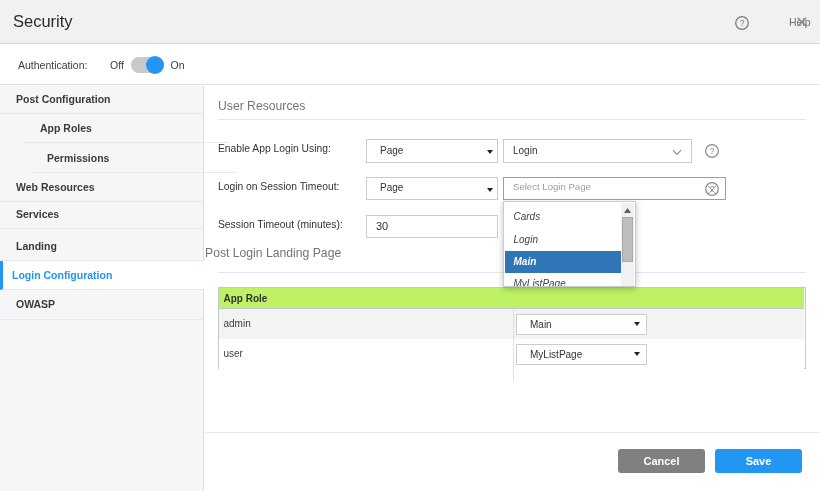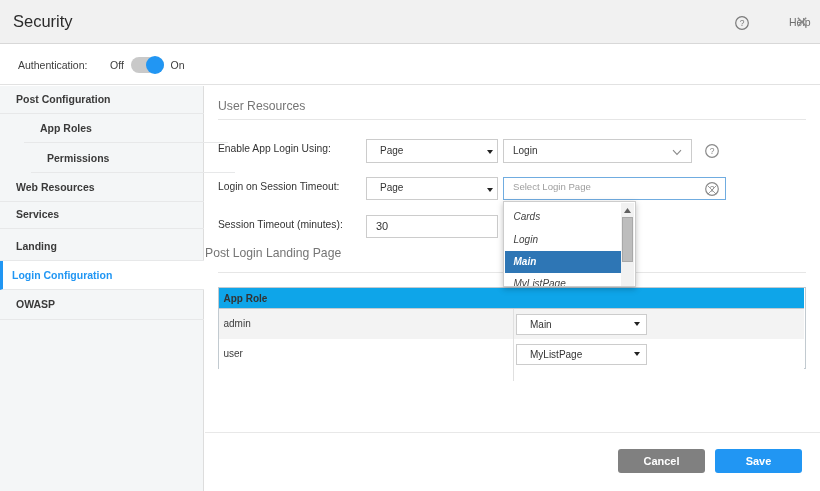--- a/index.html
+++ b/index.html
@@ -33,21 +33,21 @@
   .flabel { font-size:10.3px; color:#333; height:23.5px; line-height:19.5px; }
 
   .selbox { border:1px solid #ccc; background:#fff; font-size:10px; color:#333; }
   .tri { width:0; height:0; border-left:3.2px solid transparent; border-right:3.2px solid transparent; border-top:4.8px solid #222; position:absolute; }
 
   
   .qicon { width:14px; height:14px; }
 
   
   #tbl { left:218px; top:287px; width:588px; height:82px; border:1px solid #c2cad0; background:#fff; }
-  #thead { position:absolute; left:0; top:0; width:585px; height:21px; background:#0ea5e9; border-bottom:1px solid #c2cad0; }
+  #thead { position:absolute; left:0; top:0; width:585px; height:21px; background:#bef264; border-bottom:1px solid #c2cad0; }
   #thead .txt { position:absolute; left:4.5px; top:0; height:21px; line-height:21px; font-weight:bold; font-size:10px; color:#333; }
   .trow { position:absolute; left:0; width:585px; height:42px; }
   .coldiv { position:absolute; left:293.5px; top:0; width:1px; height:100%; background:#e0e0e0; }
   .rowtxt { position:absolute; left:4.5px; top:0; height:30px; line-height:30px; font-size:10px; color:#3c3c3c; }
   .rowsel { position:absolute; left:297px; top:4.5px; width:130.5px; height:21.5px; border:1px solid #ccc; background:#fff; font-size:10px; color:#333; line-height:19.5px; padding-left:13px; }
 
   
   #fline { left:205px; top:432px; width:615px; height:1px; background:#e8e8e8; }
   .btn { position:absolute; top:449px; width:87px; height:24px; border-radius:3px; color:#fff; font-size:11px; font-weight:bold; text-align:center; line-height:24px; }
   #btncancel { left:618px; background:#808080; }

